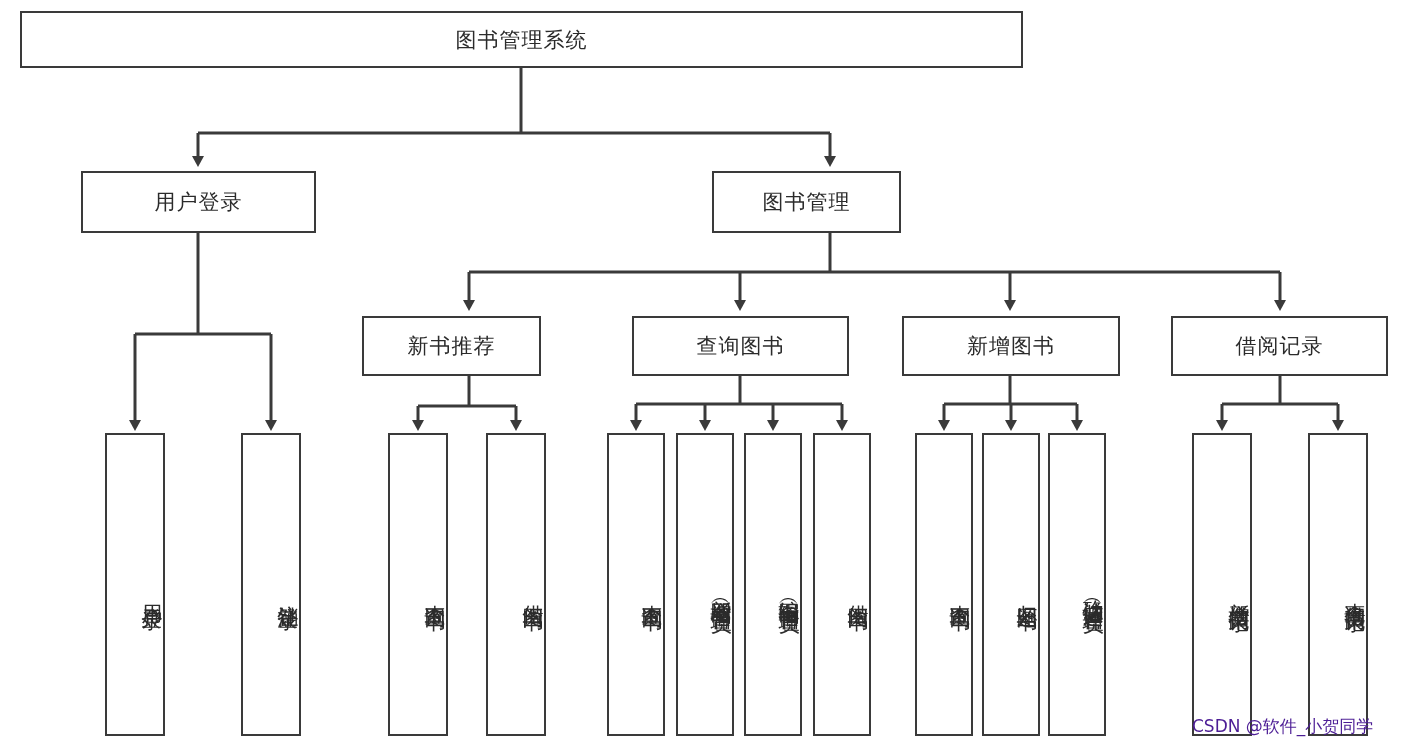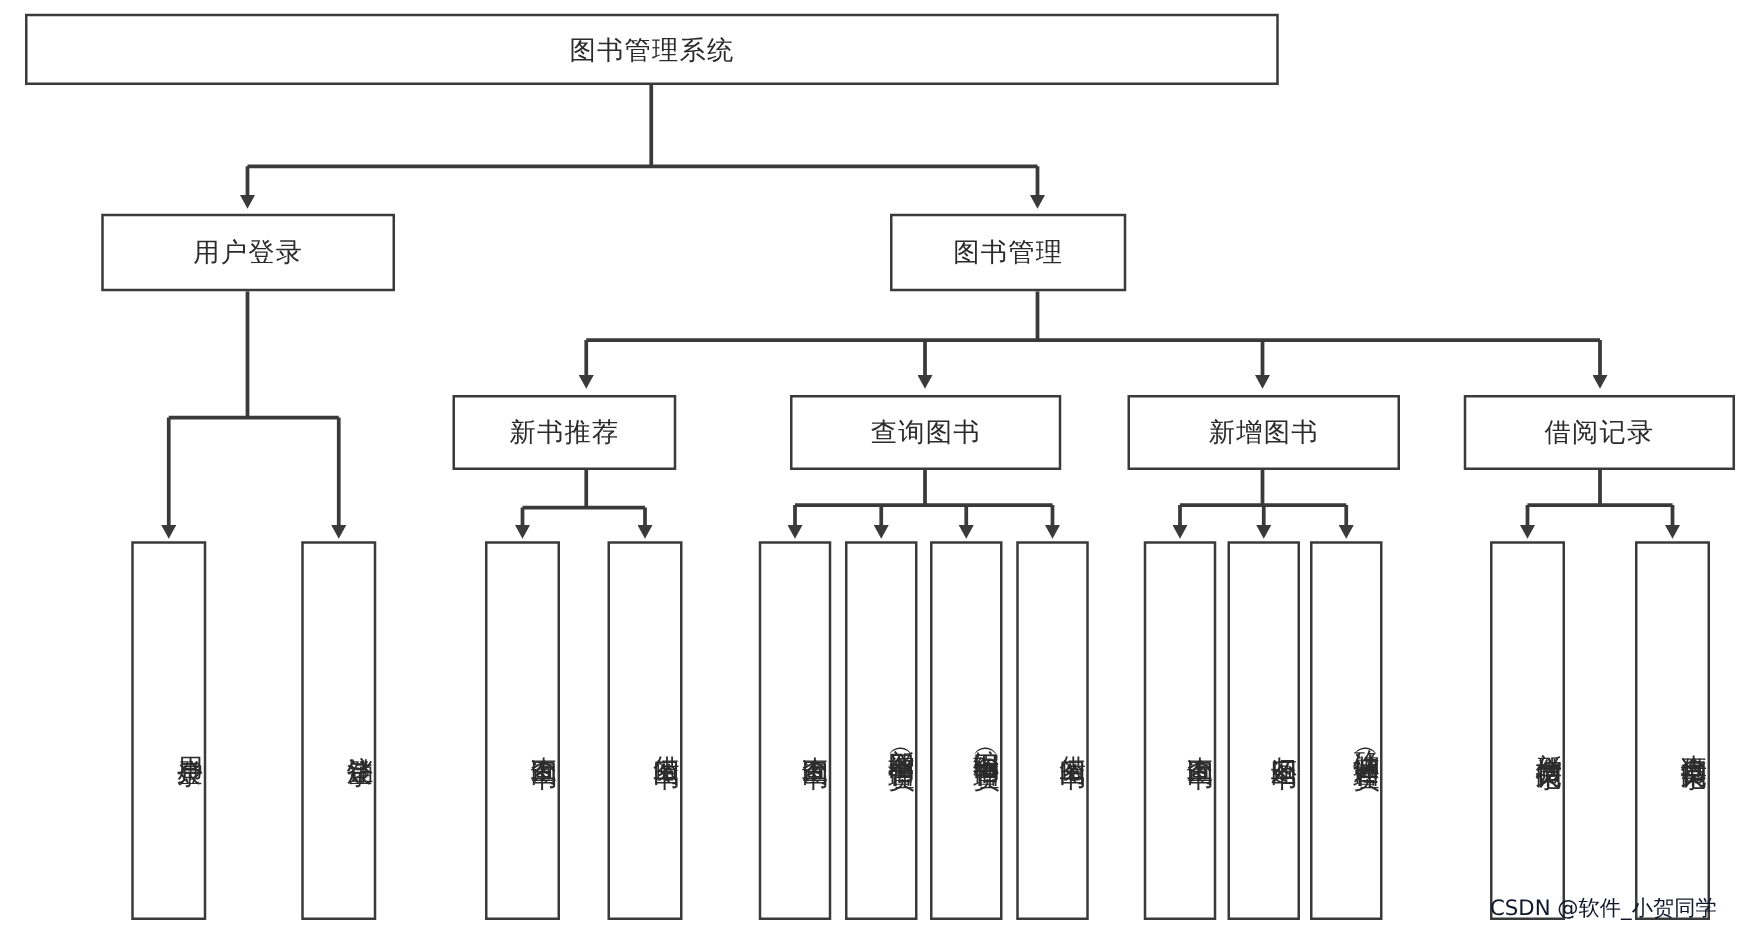--- a/index.html
+++ b/index.html
@@ -54,21 +54,21 @@
     white-space: nowrap;
   }
   .node.horiz .label {
     white-space: nowrap;
   }
   #watermark {
     position: absolute;
     left: 1192px;
     top: 715px;
     font-size: 17px;
-    color: #0f172a;
+    color: #4c1d95;
     font-family: "DejaVu Sans", "Liberation Sans", sans-serif;
     white-space: nowrap;
     user-select: none;
   }
 </style>
 </head>
 <body>
 
 <div id="canvas">
 

